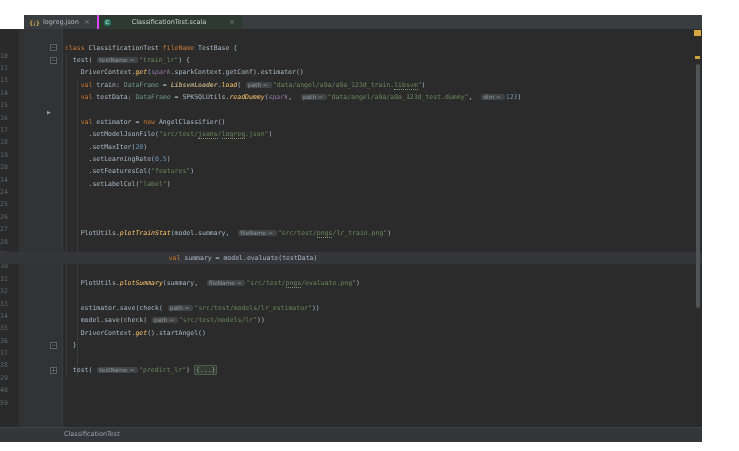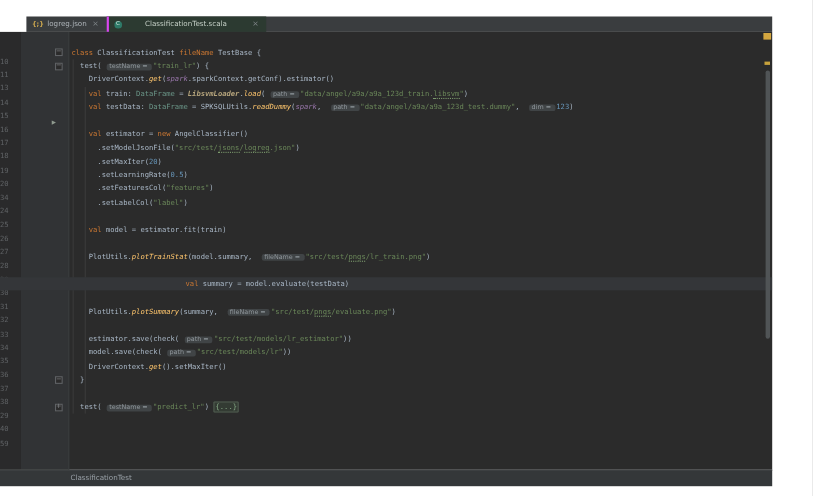--- a/index.html
+++ b/index.html
@@ -154,21 +154,20 @@
           <span class="code"><span class="pl">      .setLabelCol(</span><span class="str">"label"</span><span class="pl">)</span></span>
         </div>
         <div class="row">
           <span class="lnum">26</span>
           <span class="foldcol"></span>
           <span class="code"></span>
         </div>
         <div class="row">
           <span class="lnum">27</span>
           <span class="foldcol"></span>
-          <span class="code"><span class="kw">    val </span><span class="pl">model = estimator.fit(train)</span></span>
         </div>
         <div class="row">
           <span class="lnum">28</span>
           <span class="foldcol"></span>
           <span class="code"></span>
         </div>
         <div class="row">
           <span class="lnum">29</span>
           <span class="foldcol"></span>
           <span class="code"><span class="pl">    PlotUtils.</span><span class="itm">plotTrainStat</span><span class="pl">(model.summary,  </span><span class="hint">fileName = </span><span class="str">"src/test/</span><span class="ustr">pngs</span><span class="str">/lr_train.png"</span><span class="pl">)</span></span>
@@ -204,21 +203,21 @@
           <span class="code"><span class="pl">    estimator.save(check( </span><span class="hint">path = </span><span class="str">"src/test/models/lr_estimator"</span><span class="pl">))</span></span>
         </div>
         <div class="row">
           <span class="lnum">36</span>
           <span class="foldcol"></span>
           <span class="code"><span class="pl">    model.save(check( </span><span class="hint">path = </span><span class="str">"src/test/models/lr"</span><span class="pl">))</span></span>
         </div>
         <div class="row">
           <span class="lnum">37</span>
           <span class="foldcol"></span>
-          <span class="code"><span class="pl">    DriverContext.</span><span class="itm">get</span><span class="pl">().setMaxIter()</span></span>
+          <span class="code"><span class="pl">    DriverContext.</span><span class="itm">get</span><span class="pl">().startAngel()</span></span>
         </div>
         <div class="row">
           <span class="lnum">38</span>
           <span class="foldcol">
             <span class="fico">−</span>
           </span>
           <span class="code"><span class="pl">  }</span></span>
         </div>
         <div class="row">
           <span class="lnum">29</span>

